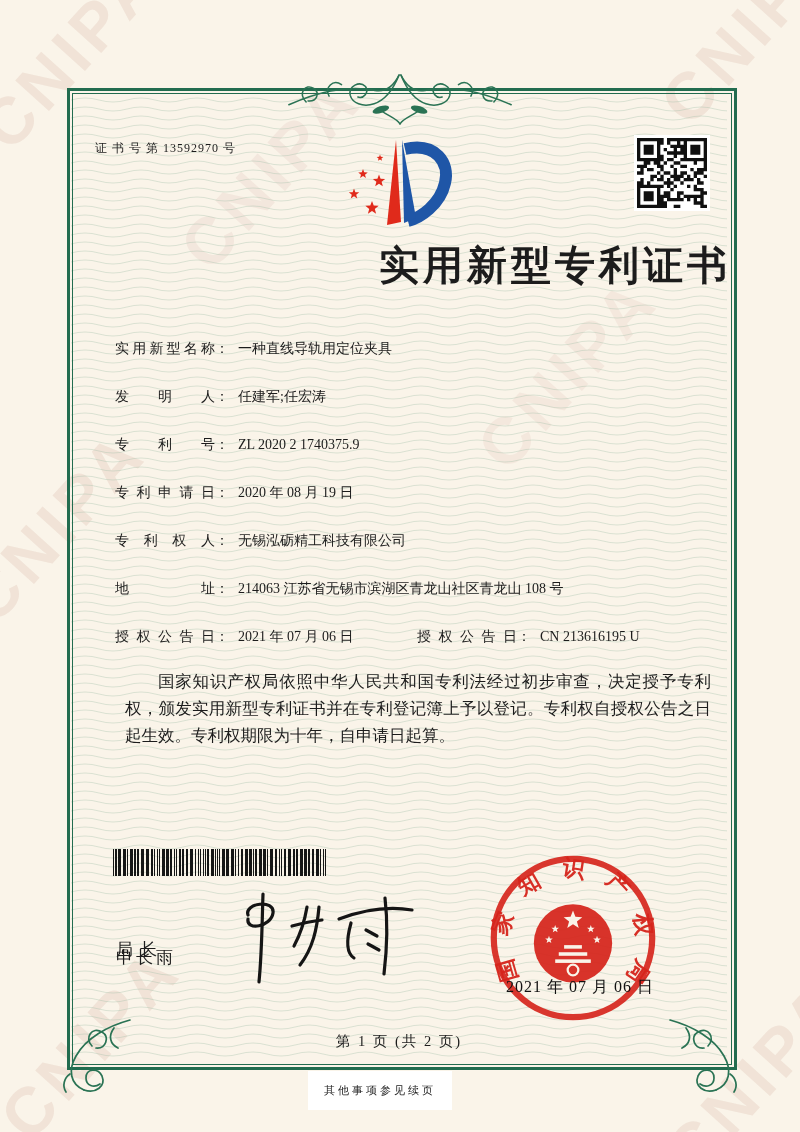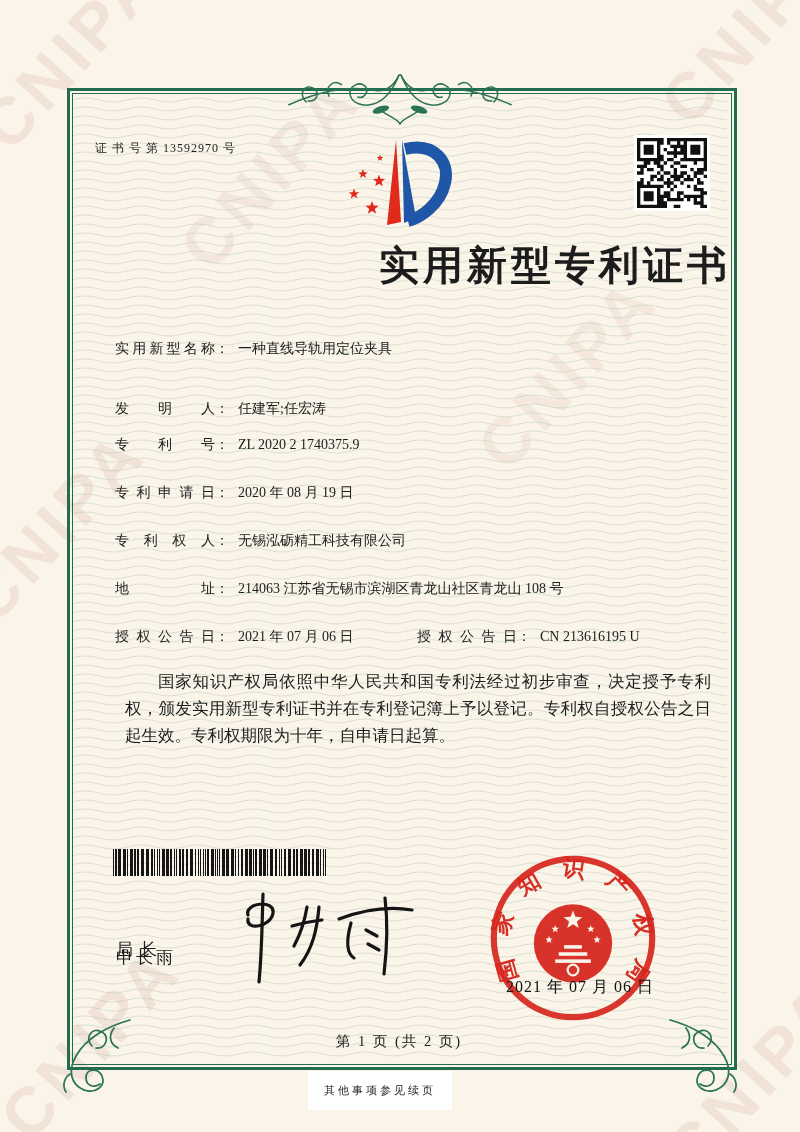--- a/index.html
+++ b/index.html
@@ -108,21 +108,21 @@
     <polygon fill="#e02a1b" points="34.00,38.50 35.60,42.79 40.18,42.99 36.60,45.84 37.82,50.26 34.00,47.73 30.18,50.26 31.40,45.84 27.82,42.99 32.40,42.79"></polygon>
     <polygon fill="#e02a1b" points="9.00,52.50 10.36,56.13 14.23,56.30 11.20,58.71 12.23,62.45 9.00,60.31 5.77,62.45 6.80,58.71 3.77,56.30 7.64,56.13"></polygon>
     <polygon fill="#e02a1b" points="27.00,65.00 28.73,69.62 33.66,69.84 29.80,72.91 31.11,77.66 27.00,74.94 22.89,77.66 24.20,72.91 20.34,69.84 25.27,69.62"></polygon>
   </svg>
 
   <div class="title">实用新型专利证书</div>
 
   <div class="frow" style="top:340px">
     <span class="flabel">实用新型名称</span><span class="fcolon">：</span><span class="fval">一种直线导轨用定位夹具</span>
   </div>
-  <div class="frow" style="top:400px">
+  <div class="frow" style="top:388px">
     <span class="flabel">发明人</span><span class="fcolon">：</span><span class="fval">任建军;任宏涛</span>
   </div>
   <div class="frow" style="top:436px">
     <span class="flabel">专利号</span><span class="fcolon">：</span><span class="fval">ZL 2020 2 1740375.9</span>
   </div>
   <div class="frow" style="top:484px">
     <span class="flabel">专利申请日</span><span class="fcolon">：</span><span class="fval">2020 年 08 月 19 日</span>
   </div>
   <div class="frow" style="top:532px">
     <span class="flabel">专利权人</span><span class="fcolon">：</span><span class="fval">无锡泓砺精工科技有限公司</span>

